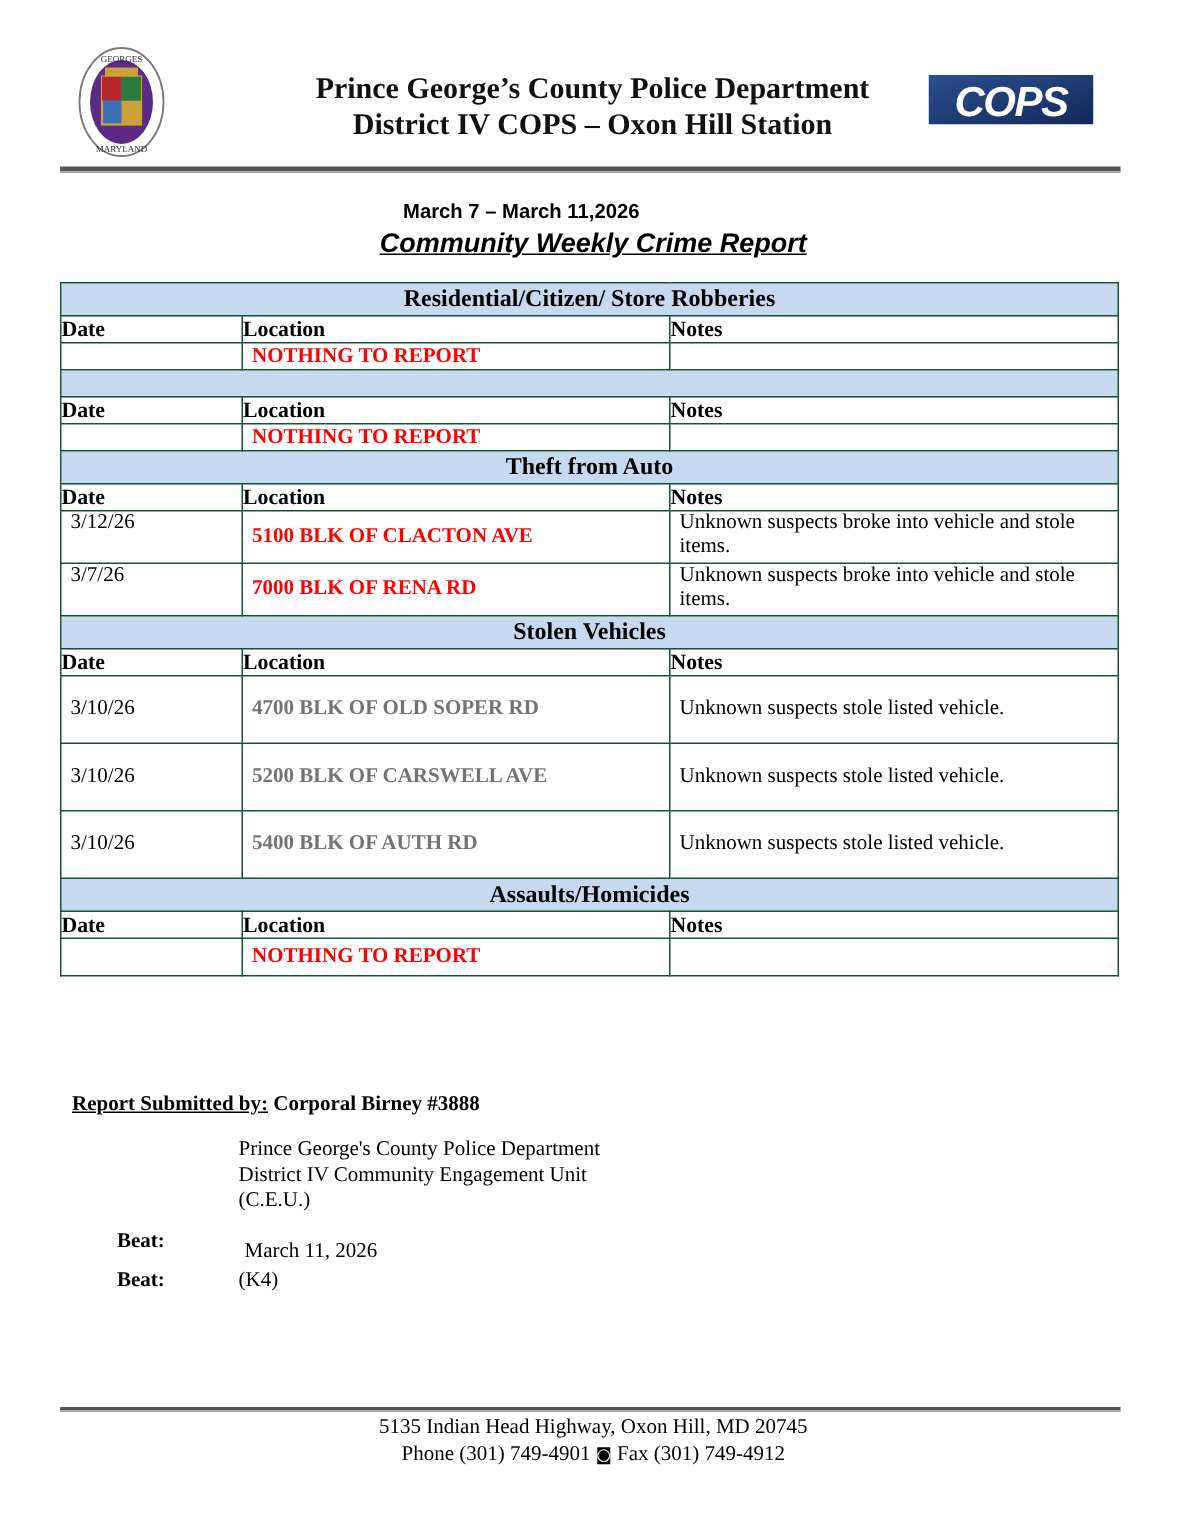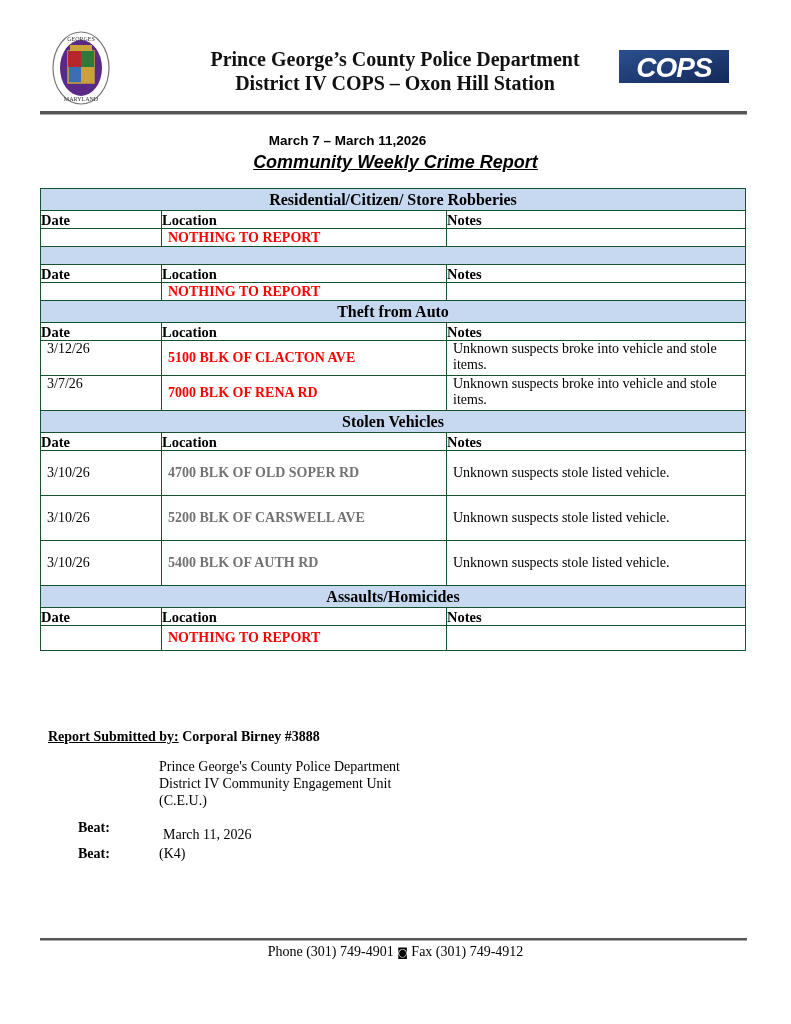--- a/index.html
+++ b/index.html
@@ -185,18 +185,19 @@
   <div>District IV Community Engagement Unit</div>
   <div>(C.E.U.)</div>
 </div>
 <div class="lbl-date">Beat:</div>
 <div class="val-date">March 11, 2026</div>
 <div class="lbl-beat">Beat:</div>
 <div class="val-beat">(K4)</div>
 
 <div class="footer-rule"></div>
 <div class="footer">
+  <div>5135 Indian Head Highway, Oxon Hill, MD 20745</div>
   <div>
     <span>Phone (301) 749-4901</span>
     <span class="sep-glyph">◙</span>
     <span>Fax (301) 749-4912</span>
   </div>
 </div>
 
 </body></html>

